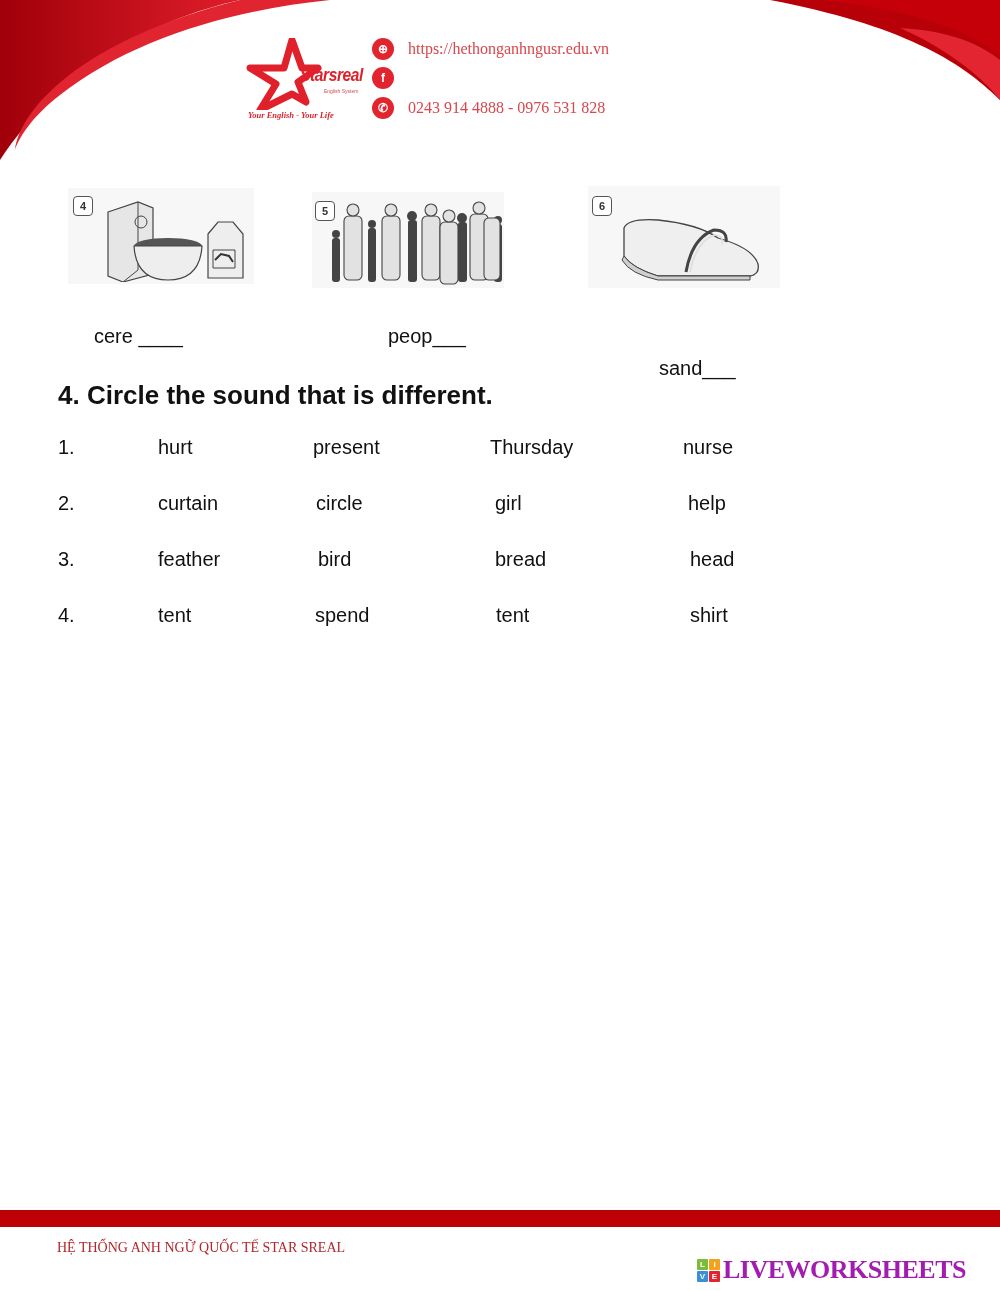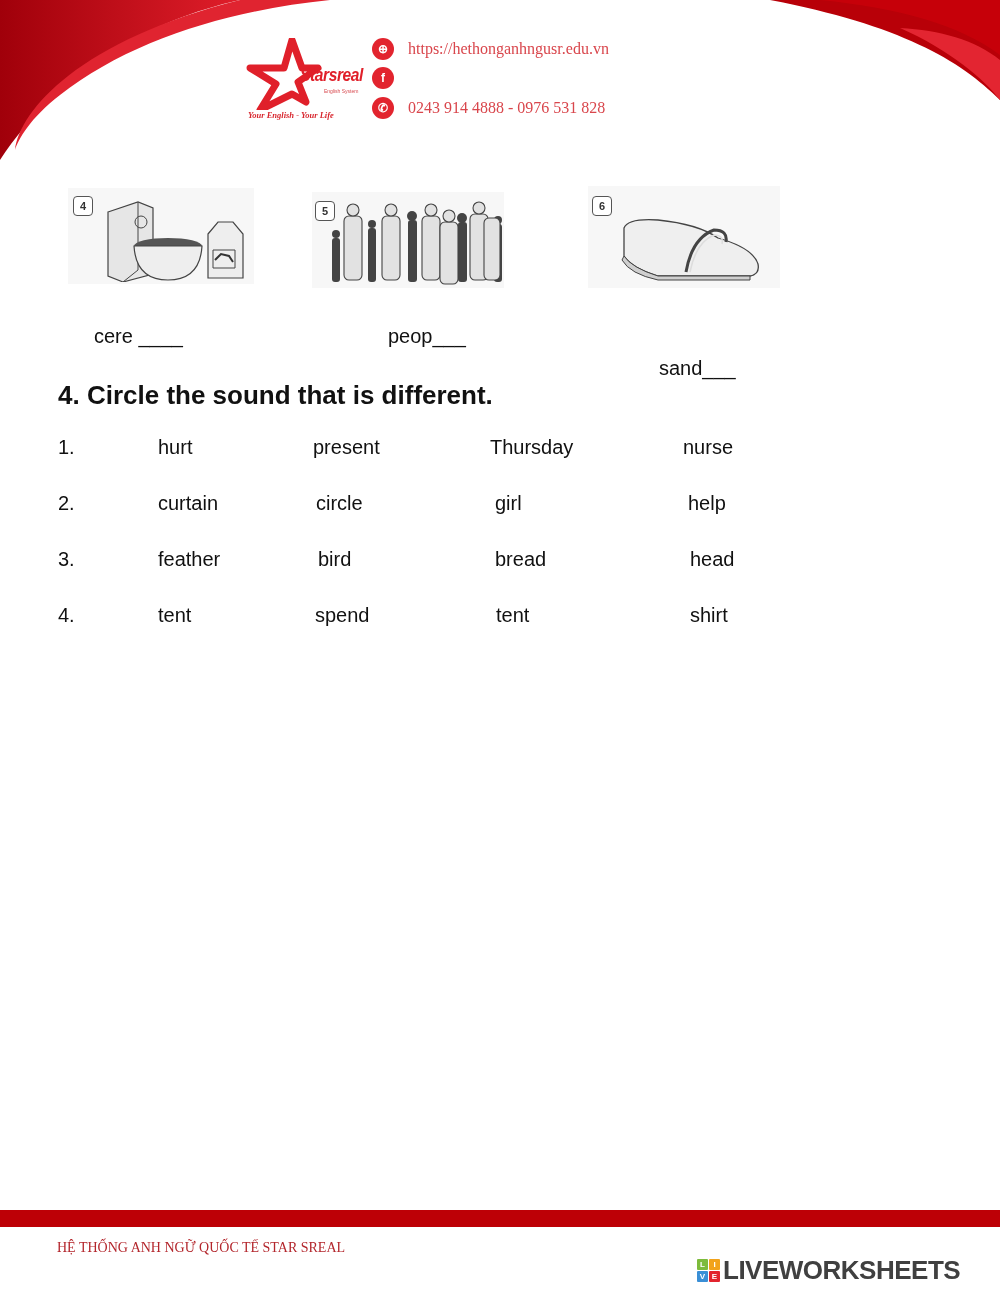--- a/index.html
+++ b/index.html
@@ -28,21 +28,21 @@
 
     .q-row { position: absolute; left: 0; width: 1000px; height: 26px; }
     .q-cell { position: absolute; top: 0; font-size: 20px; color: #111; white-space: nowrap; }
 
     .footer-band { position: absolute; left: 0; top: 1210px; width: 1000px; height: 17px; background: #bd0006; }
     .footer-text { position: absolute; left: 57px; top: 1240px; font-family: "Liberation Serif", serif; font-size: 14px; color: #b3262c; white-space: nowrap; }
 
     .lw { position: absolute; left: 697px; top: 1256px; height: 28px; display: flex; align-items: center; }
     .lw-blocks { display: grid; grid-template-columns: 11px 11px; grid-template-rows: 11px 11px; gap: 1px; margin-right: 3px; }
     .lw-block { font-size: 8px; font-weight: bold; color: #fff; display: flex; align-items: center; justify-content: center; border-radius: 1px; }
-    .lw-text { font-family: Liberation Sans, sans-serif; font-weight: bold; font-size: 26px; color: #404040; letter-spacing: -0.5px; }
+    .lw-text { font-family: Liberation Serif, serif; font-weight: bold; font-size: 26px; color: #a21caf; letter-spacing: -0.5px; }
   </style>
 </head>
 <body>
 
 <svg class="header-wave" viewBox="0 0 1000 170" width="1000" height="170">
   <defs>
     <linearGradient id="gl" x1="0" y1="0" x2="1" y2="0">
       <stop offset="0" stop-color="#a0000a"></stop>
       <stop offset="1" stop-color="#e01e2a"></stop>
     </linearGradient>

